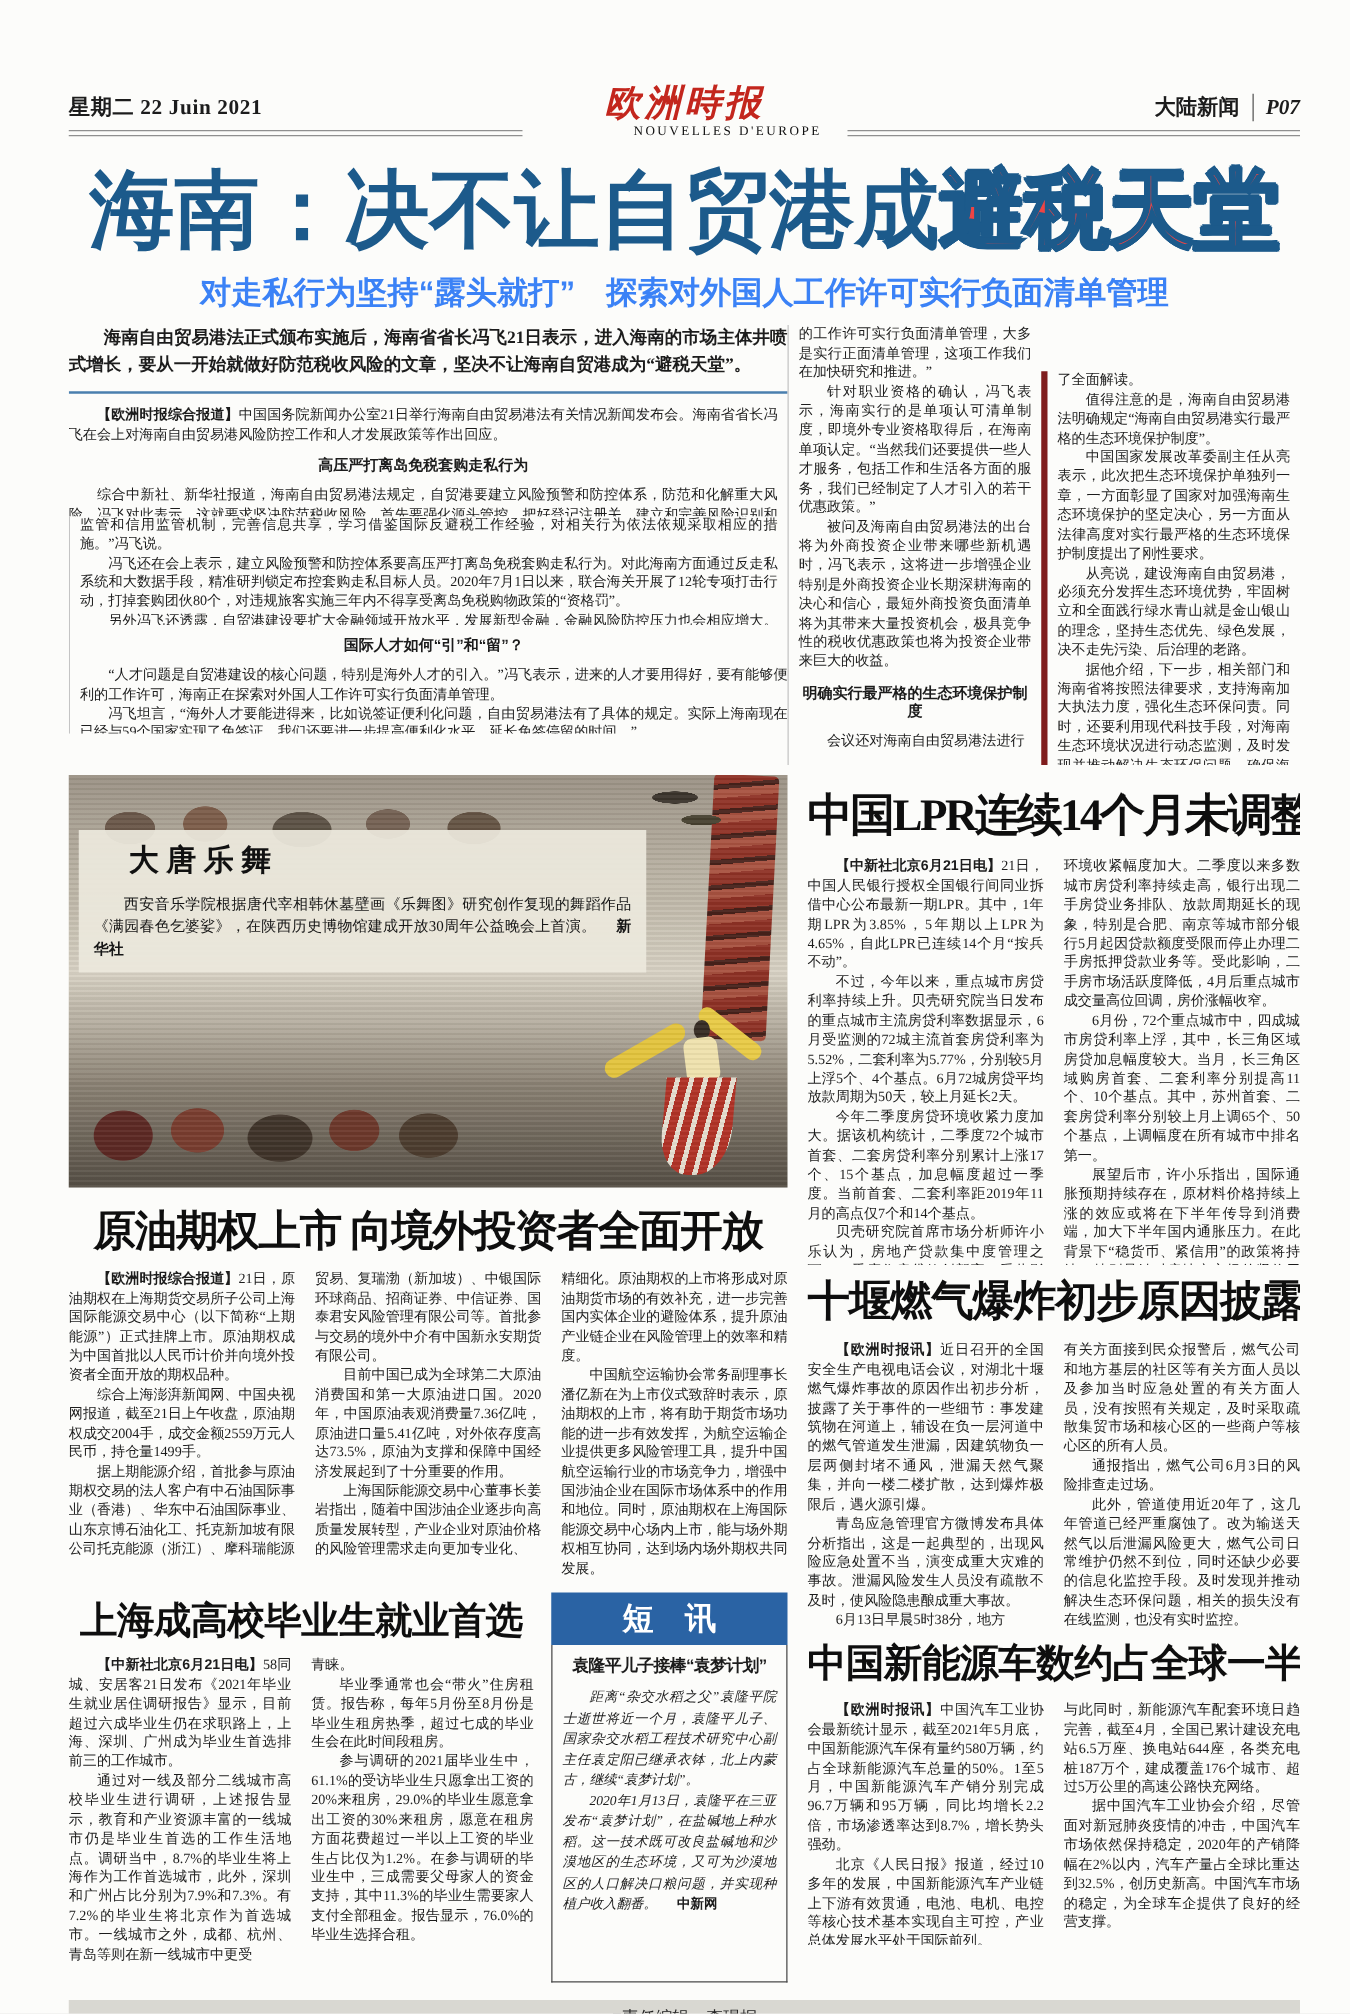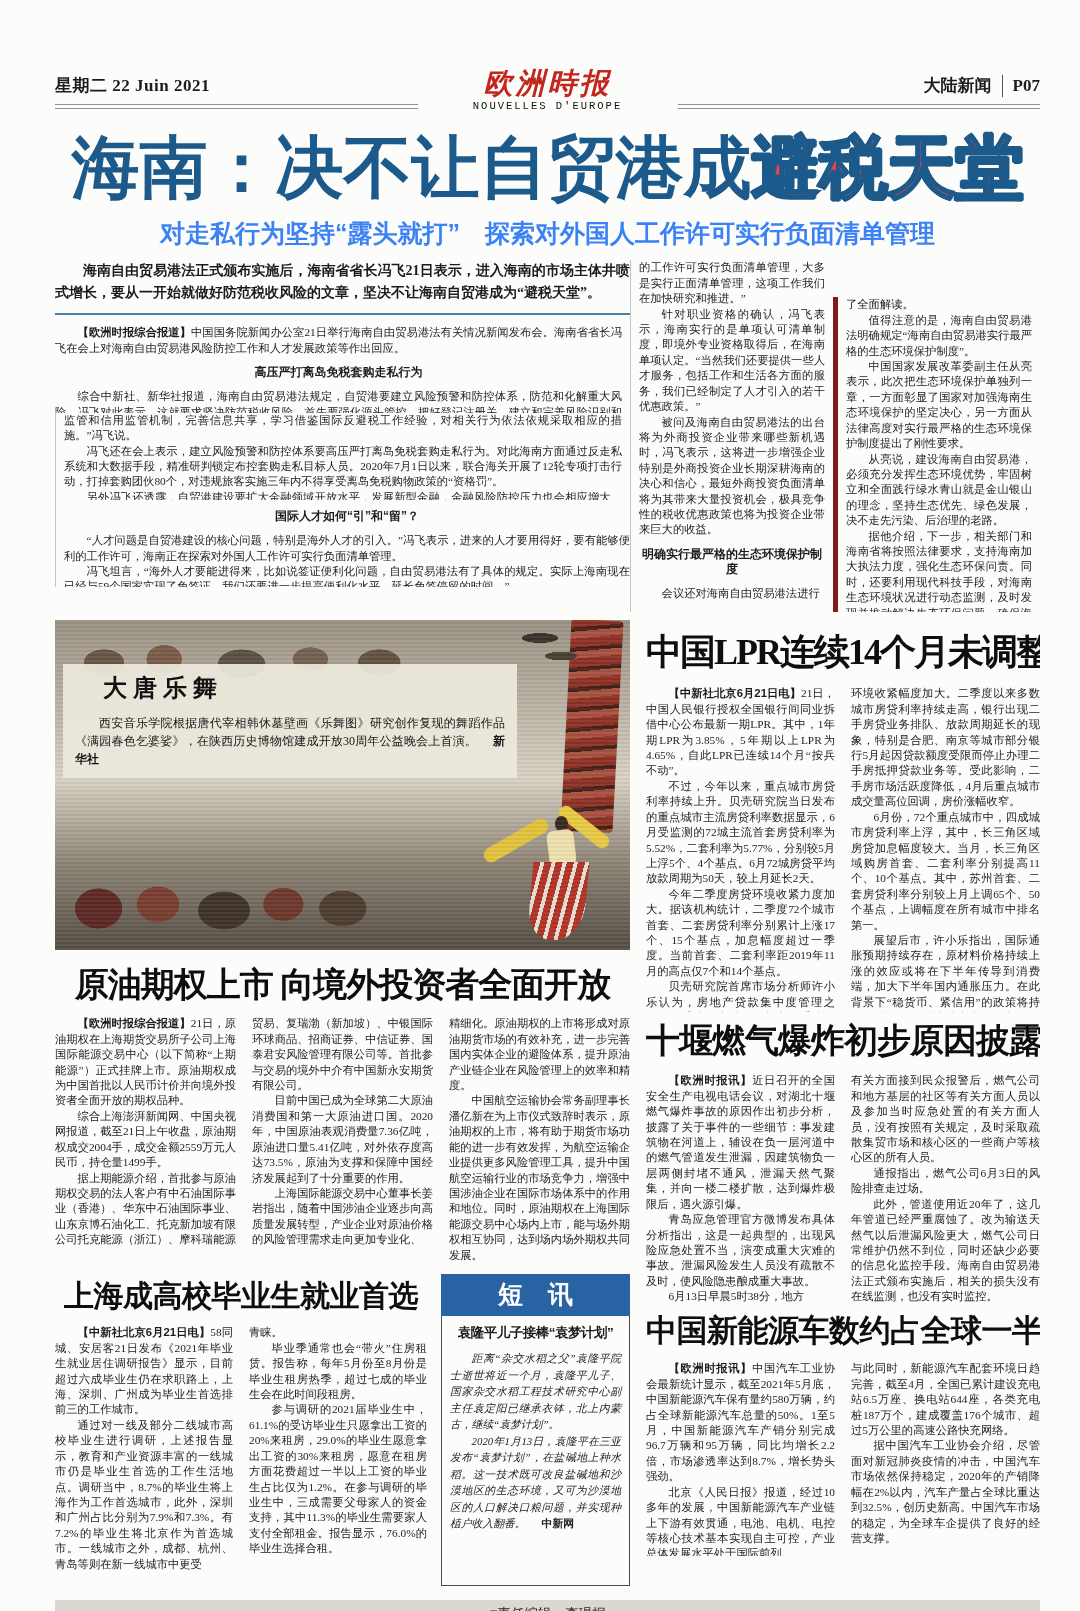--- a/index.html
+++ b/index.html
@@ -5,25 +5,25 @@
   html,body{margin:0;padding:0;background:#e8e8e4;}
   .page{position:relative;width:1080px;height:1611px;margin:0 auto;background:#fcfcfa;overflow:hidden;
         font-family:"Liberation Serif","DejaVu Serif",serif;color:#1c1c1c;}
   .content{position:absolute;left:55px;top:68px;width:985px;}
 
   
   .hdr{position:relative;height:50px;}
   .hdr-date{position:absolute;left:0;top:6px;font-size:17px;font-weight:bold;letter-spacing:.5px;}
   .hdr-logo{position:absolute;left:50%;top:0;transform:translateX(-50%);text-align:center;width:220px;}
   .logo-cn{color:#c3261d;font-size:29px;font-weight:bold;font-style:italic;letter-spacing:3px;line-height:30px;}
-  .logo-fr{font-size:10.5px;letter-spacing:2px;color:#111;font-family:Liberation Mono, monospace;margin-top:2px;}
+  .logo-fr{font-size:10.5px;letter-spacing:2px;color:#111;font-family:Liberation Serif, serif;margin-top:2px;text-align:right;}
   .hdr-right{position:absolute;right:0;top:6px;display:flex;align-items:center;}
   .hdr-sec{font-size:17px;font-weight:bold;font-family:"Liberation Sans","DejaVu Sans",sans-serif;}
   .hdr-div{width:1px;height:22px;background:#555;margin:0 10px;}
-  .hdr-pno{font-size:17px;font-weight:bold;}
+  .hdr-pno{font-size:17px;font-weight:bold;font-style:italic;}
   .rule2{position:absolute;top:36px;height:3px;border-top:1.5px solid #8f8f8f;border-bottom:1px solid #8f8f8f;}
   .rule2.left{left:0;width:calc(50% - 130px);}
   .rule2.right{right:0;width:calc(50% - 130px);}
 
   
   .h-main{margin-top:14px;text-align:center;font-size:68px;font-weight:bold;color:#1c5a8b;
           line-height:1.08;white-space:nowrap;letter-spacing:0px;}
   .h-main .outline{color:#ef4444;-webkit-text-stroke:2.4px #1c5a8b;
           text-shadow:-2px 0 #1c5a8b,2px 0 #1c5a8b,0 -2px #1c5a8b,0 2px #1c5a8b,-1px -1px #1c5a8b,1px 1px #1c5a8b,-1px 1px #1c5a8b,1px -1px #1c5a8b;}
   .h-sub{text-align:center;font-size:25px;font-weight:bold;color:#3b82f6;margin:12px 0 10px;
@@ -279,21 +279,21 @@
         <div class="h-sec h-sy">十堰燃气爆炸初步原因披露</div>
         <div class="two-cols">
           <div class="col">
             <p class="bp"><b class="tag">【欧洲时报讯】</b><span>近日召开的全国安全生产电视电话会议，对湖北十堰燃气爆炸事故的原因作出初步分析，披露了关于事件的一些细节：事发建筑物在河道上，辅设在负一层河道中的燃气管道发生泄漏，因建筑物负一层两侧封堵不通风，泄漏天然气聚集，并向一楼二楼扩散，达到爆炸极限后，遇火源引爆。</span></p>
             <p class="bp">青岛应急管理官方微博发布具体分析指出，这是一起典型的，出现风险应急处置不当，演变成重大灾难的事故。泄漏风险发生人员没有疏散不及时，使风险隐患酿成重大事故。</p>
             <p class="bp">6月13日早晨5时38分，地方</p>
           </div>
           <div class="col">
             <p class="bp cont">有关方面接到民众报警后，燃气公司和地方基层的社区等有关方面人员以及参加当时应急处置的有关方面人员，没有按照有关规定，及时采取疏散集贸市场和核心区的一些商户等核心区的所有人员。</p>
             <p class="bp">通报指出，燃气公司6月3日的风险排查走过场。</p>
-            <p class="bp">此外，管道使用近20年了，这几年管道已经严重腐蚀了。改为输送天然气以后泄漏风险更大，燃气公司日常维护仍然不到位，同时还缺少必要的信息化监控手段。海南自由贸易港法正式颁布实施后，相关的损失没有在线监测，也没有实时监控。</p>
+            <p class="bp">此外，管道使用近20年了，这几年管道已经严重腐蚀了。改为输送天然气以后泄漏风险更大，燃气公司日常维护仍然不到位，同时还缺少必要的信息化监控手段。及时发现并推动解决生态环保问题，相关的损失没有在线监测，也没有实时监控。</p>
           </div>
         </div>
       </div>
 
       <div class="art art-ev">
         <div class="h-sec h-ev">中国新能源车数约占全球一半</div>
         <div class="two-cols">
           <div class="col">
             <p class="bp"><b class="tag">【欧洲时报讯】</b><span>中国汽车工业协会最新统计显示，截至2021年5月底，中国新能源汽车保有量约580万辆，约占全球新能源汽车总量的50%。1至5月，中国新能源汽车产销分别完成96.7万辆和95万辆，同比均增长2.2倍，市场渗透率达到8.7%，增长势头强劲。</span></p>
             <p class="bp">北京《人民日报》报道，经过10多年的发展，中国新能源汽车产业链上下游有效贯通，电池、电机、电控等核心技术基本实现自主可控，产业总体发展水平处于国际前列。</p>

